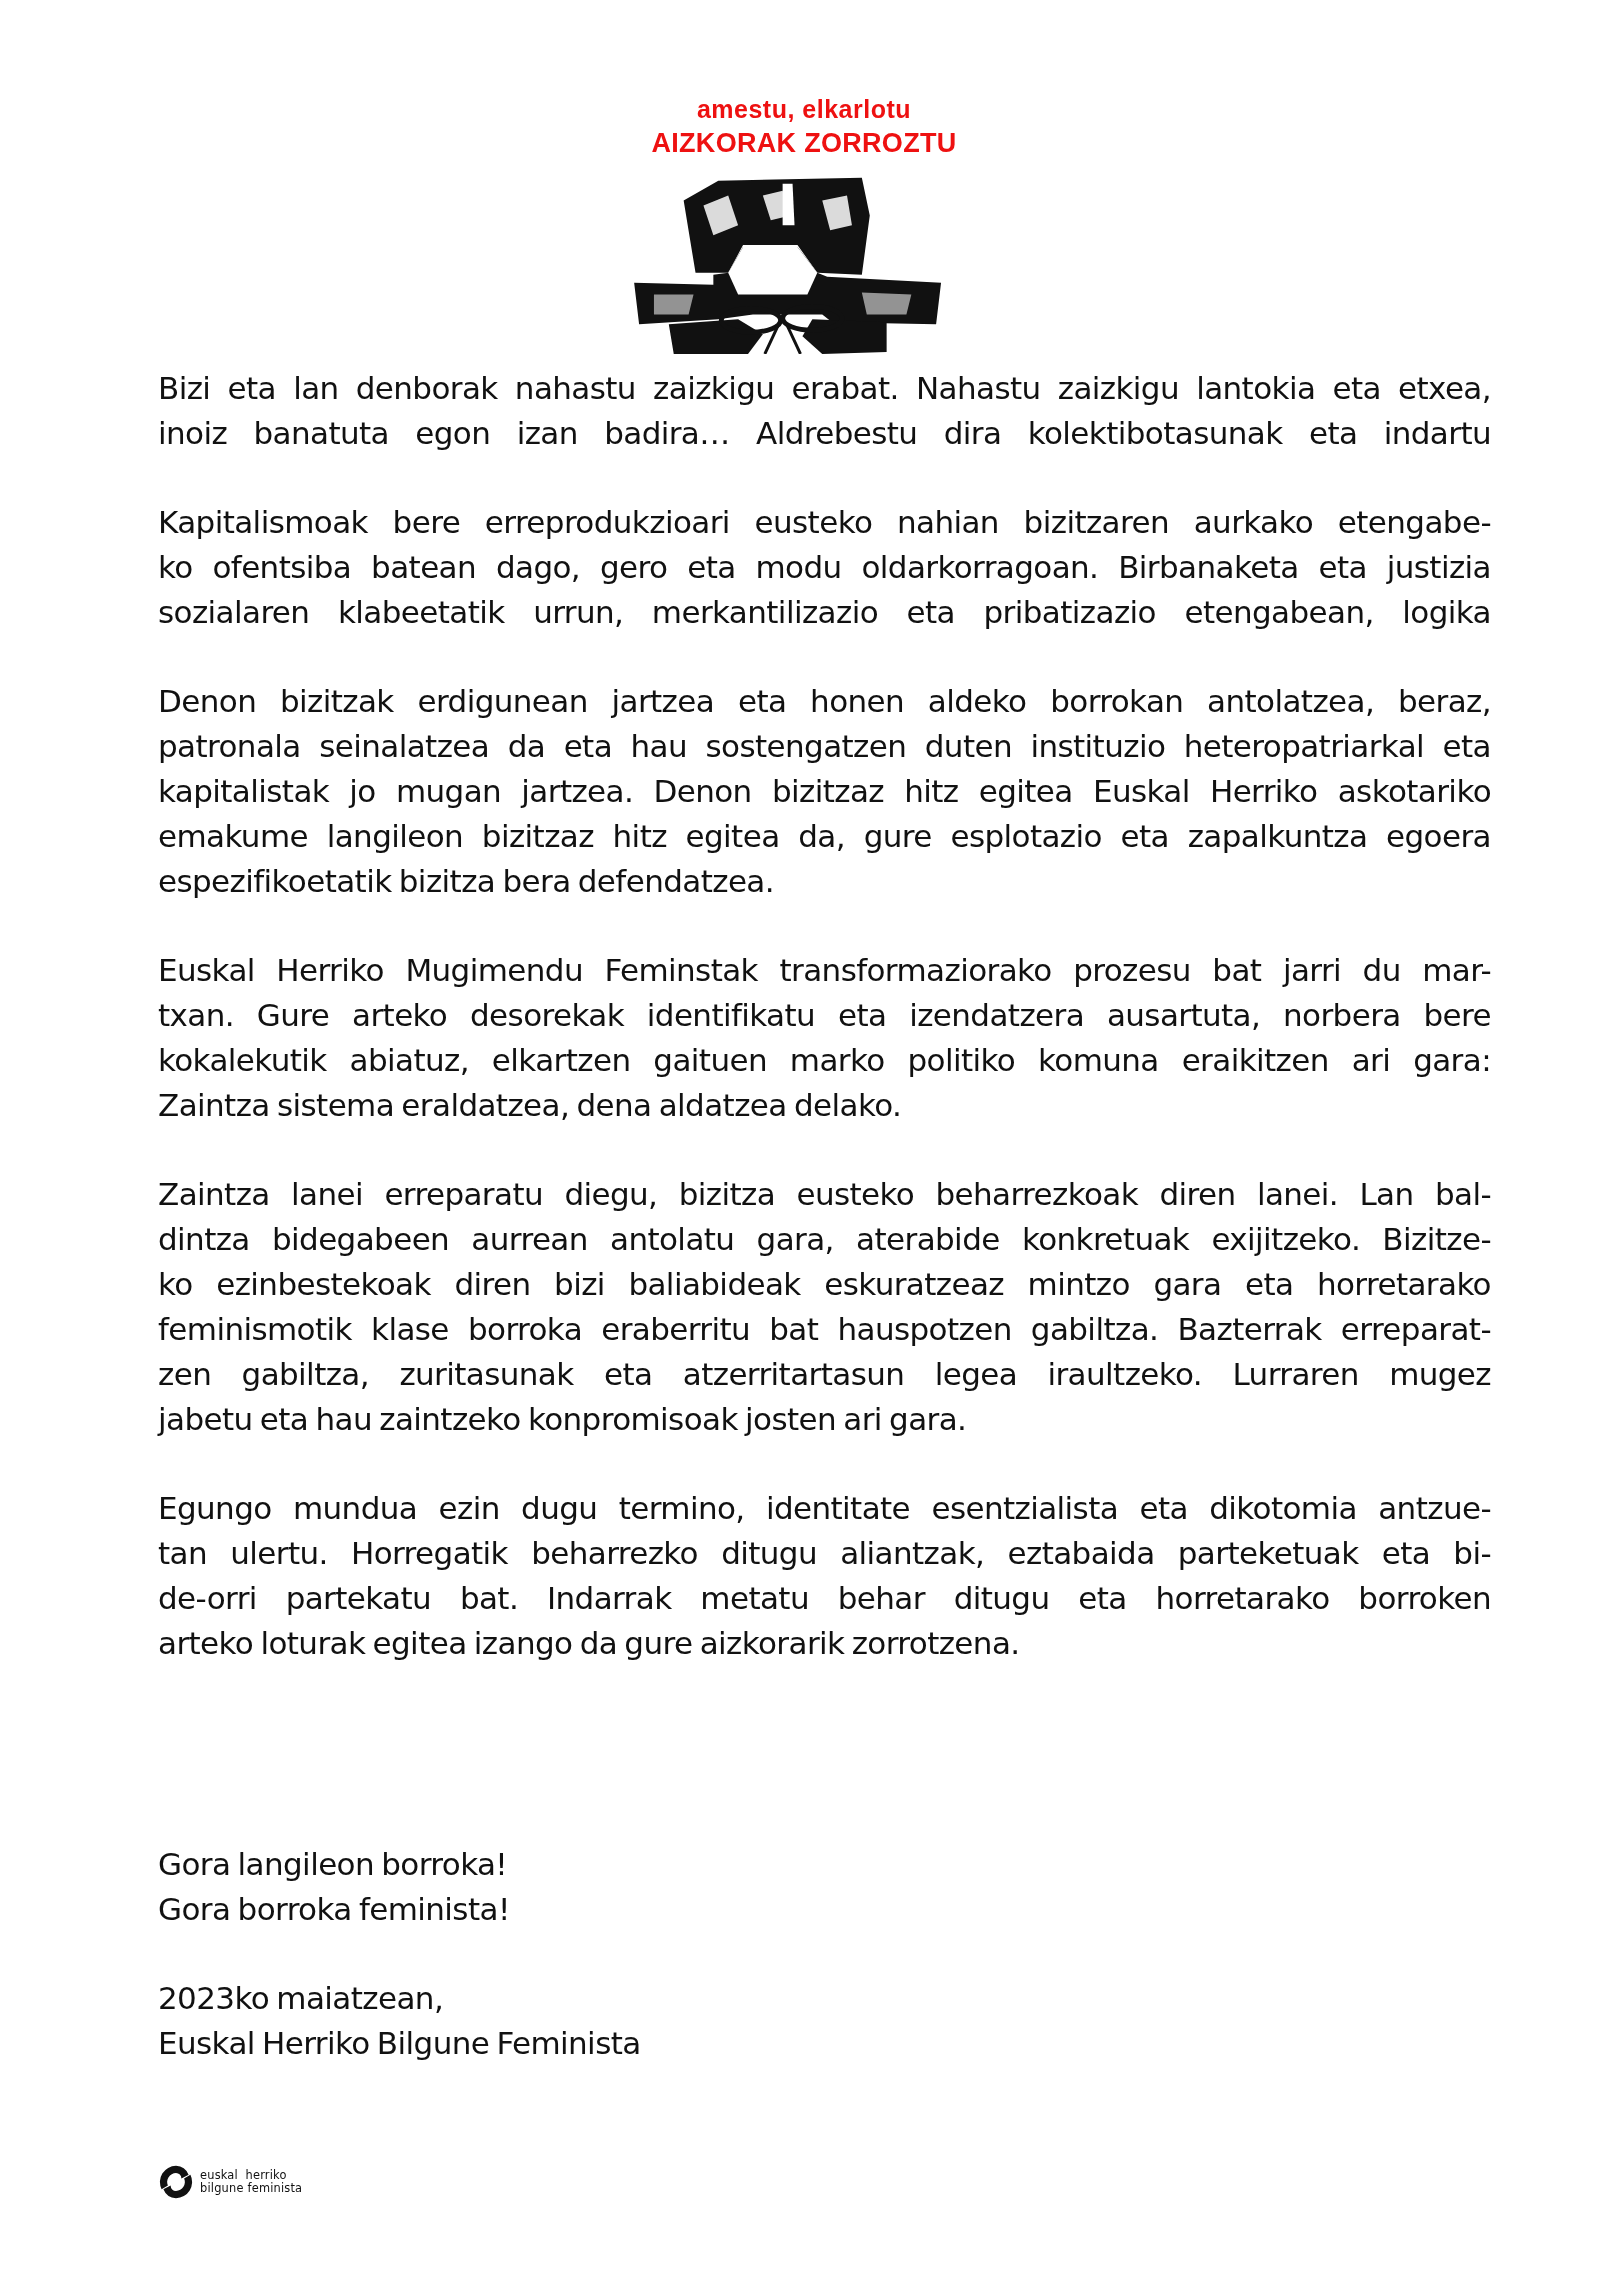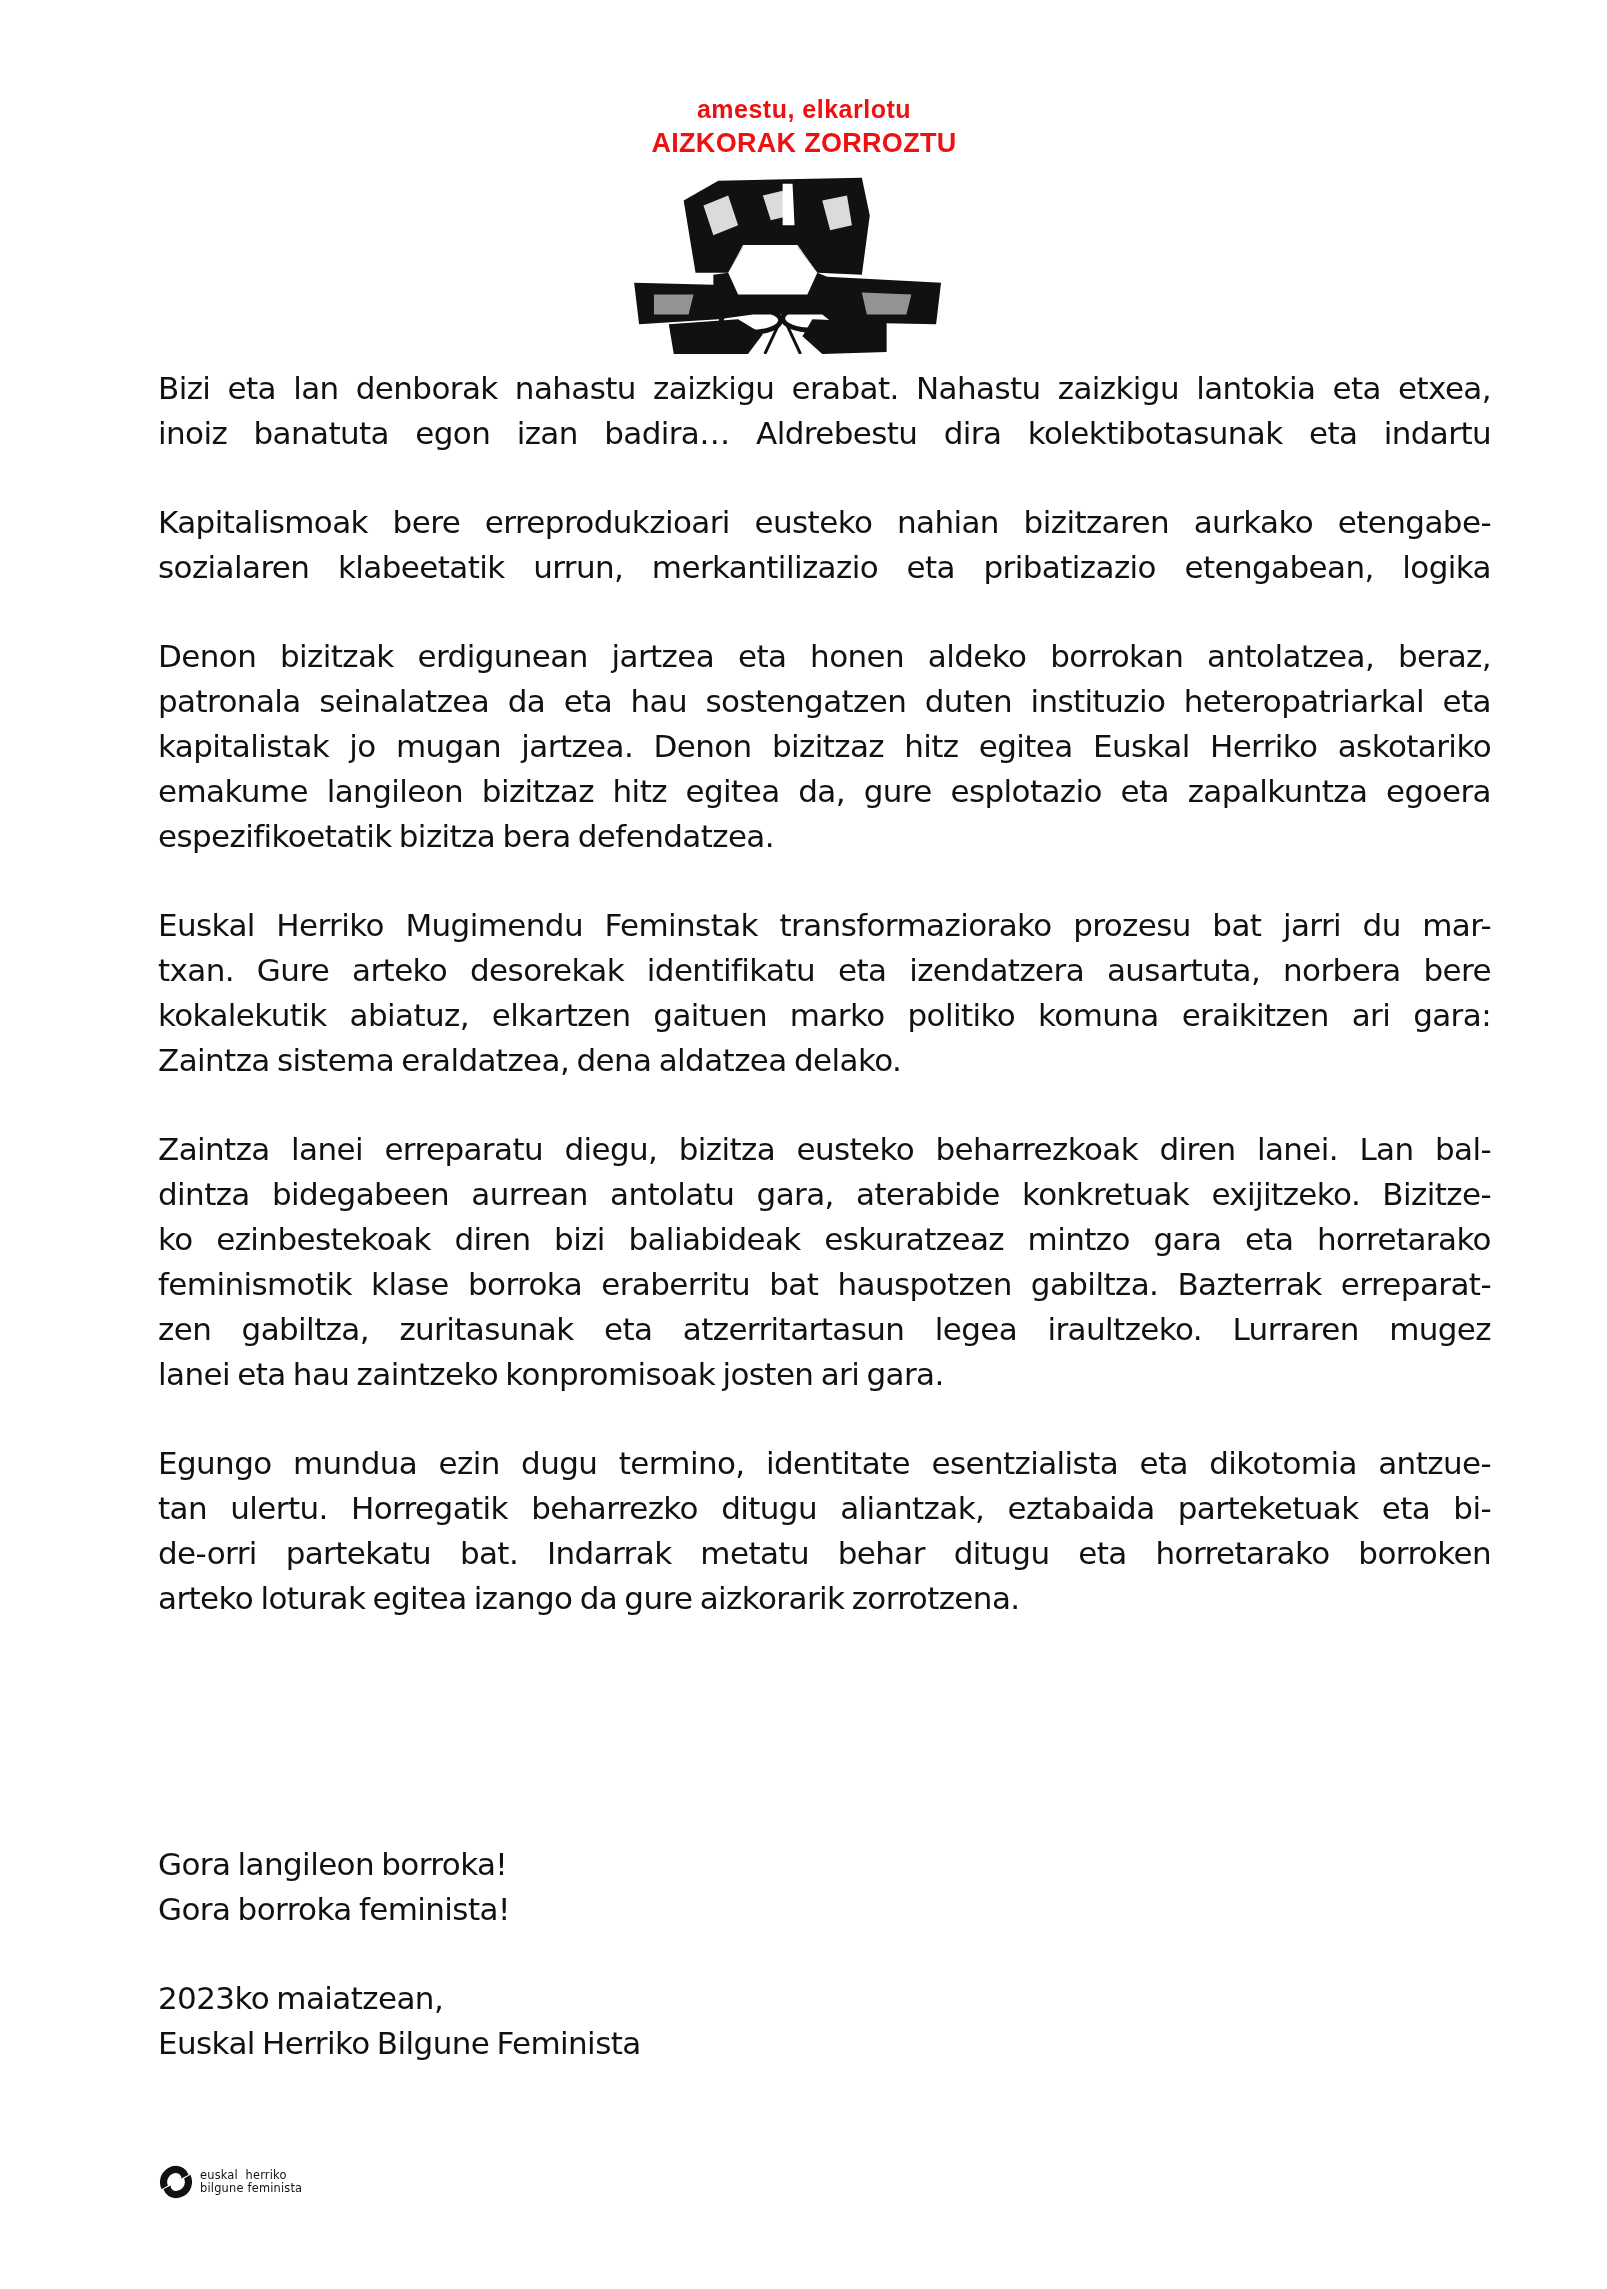--- a/index.html
+++ b/index.html
@@ -65,20 +65,21 @@
   </svg>
 </div>
 
 <div class="body-text">
   <div class="para">
     <span class="line" style="white-space: normal;">Bizi eta lan denborak nahastu zaizkigu erabat. Nahastu zaizkigu lantokia eta etxea,</span>
     <span class="line" style="white-space: normal;">inoiz banatuta egon izan badira… Aldrebestu dira kolektibotasunak eta indartu</span>
   </div>
   <div class="para">
     <span class="line" style="white-space: normal;">Kapitalismoak bere erreprodukzioari eusteko nahian bizitzaren aurkako etengabe-</span>
+    <span class="line" style="white-space: normal;">ko ofentsiba batean dago, gero eta modu oldarkorragoan. Birbanaketa eta justizia</span>
     <span class="line" style="white-space: normal;">sozialaren klabeetatik urrun, merkantilizazio eta pribatizazio etengabean, logika</span>
   </div>
   <div class="para">
     <span class="line" style="white-space: normal;">Denon bizitzak erdigunean jartzea eta honen aldeko borrokan antolatzea, beraz,</span>
     <span class="line" style="white-space: normal;">patronala seinalatzea da eta hau sostengatzen duten instituzio heteropatriarkal eta</span>
     <span class="line" style="white-space: normal;">kapitalistak jo mugan jartzea. Denon bizitzaz hitz egitea Euskal Herriko askotariko</span>
     <span class="line" style="white-space: normal;">emakume langileon bizitzaz hitz egitea da, gure esplotazio eta zapalkuntza egoera</span>
     <span class="line last" style="white-space: nowrap;">espezifikoetatik bizitza bera defendatzea.</span>
   </div>
   <div class="para">
@@ -86,21 +87,21 @@
     <span class="line" style="white-space: normal;">txan. Gure arteko desorekak identifikatu eta izendatzera ausartuta, norbera bere</span>
     <span class="line" style="white-space: normal;">kokalekutik abiatuz, elkartzen gaituen marko politiko komuna eraikitzen ari gara:</span>
     <span class="line last" style="white-space: nowrap;">Zaintza sistema eraldatzea, dena aldatzea delako.</span>
   </div>
   <div class="para">
     <span class="line" style="white-space: normal;">Zaintza lanei erreparatu diegu, bizitza eusteko beharrezkoak diren lanei. Lan bal-</span>
     <span class="line" style="white-space: normal;">dintza bidegabeen aurrean antolatu gara, aterabide konkretuak exijitzeko. Bizitze-</span>
     <span class="line" style="white-space: normal;">ko ezinbestekoak diren bizi baliabideak eskuratzeaz mintzo gara eta horretarako</span>
     <span class="line" style="white-space: normal;">feminismotik klase borroka eraberritu bat hauspotzen gabiltza. Bazterrak erreparat-</span>
     <span class="line" style="white-space: normal;">zen gabiltza, zuritasunak eta atzerritartasun legea iraultzeko. Lurraren mugez</span>
-    <span class="line last" style="white-space: nowrap;">lanei eta hau zaintzeko konpromisoak josten ari gara.</span>
+    <span class="line last" style="white-space: nowrap;">jabetu eta hau zaintzeko konpromisoak josten ari gara.</span>
   </div>
   <div class="para">
     <span class="line" style="white-space: normal;">Egungo mundua ezin dugu termino, identitate esentzialista eta dikotomia antzue-</span>
     <span class="line" style="white-space: normal;">tan ulertu. Horregatik beharrezko ditugu aliantzak, eztabaida parteketuak eta bi-</span>
     <span class="line" style="white-space: normal;">de-orri partekatu bat. Indarrak metatu behar ditugu eta horretarako borroken</span>
     <span class="line last" style="white-space: nowrap;">arteko loturak egitea izango da gure aizkorarik zorrotzena.</span>
   </div>
 </div>
 
 <div class="closing">

